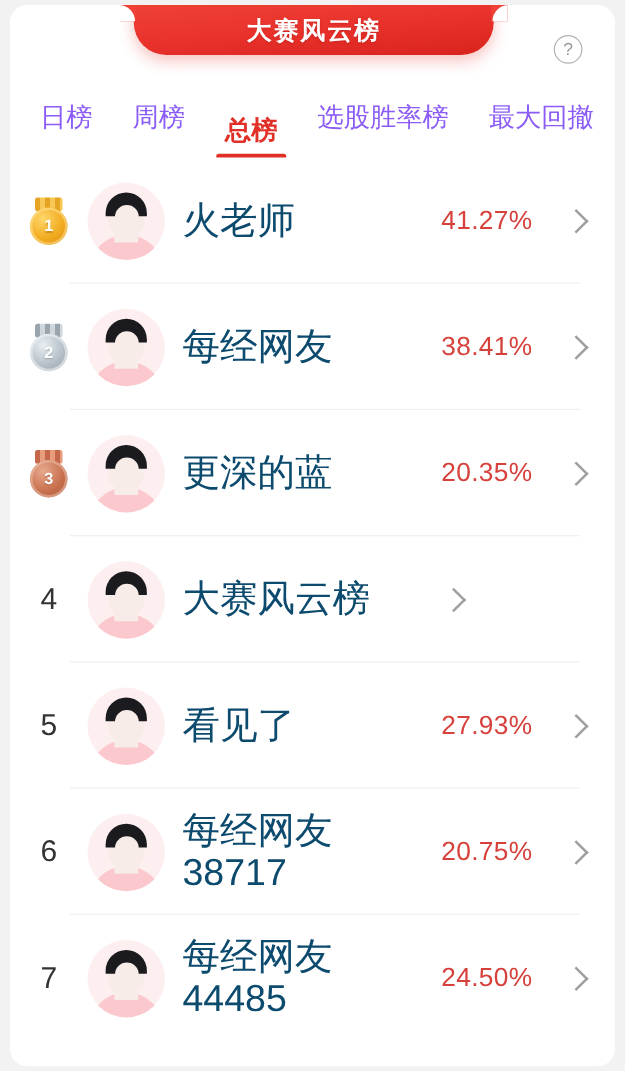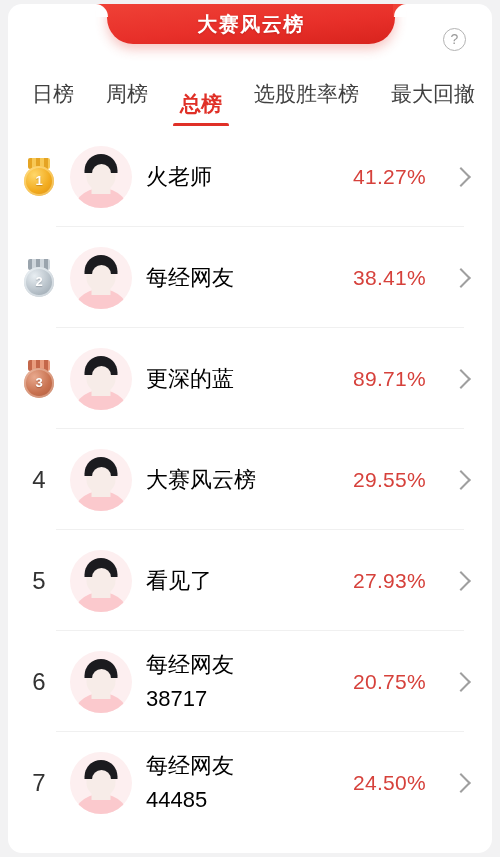--- a/index.html
+++ b/index.html
@@ -93,21 +93,21 @@
     height: 56px;
     display: flex;
     align-items: center;
     padding-left: 24px;
     overflow: hidden;
     white-space: nowrap;
   }
   .tab {
     position: relative;
     font-size: 21px;
-    color: #404040;
+    color: #8b5cf6;
     margin-right: 32px;
     cursor: pointer;
     padding-bottom: 9px;
     flex: 0 0 auto;
   }
   .tab.active {
     color: #e03027;
     font-weight: bold;
     margin-top: 20px;
   }
@@ -245,22 +245,22 @@
     position: absolute;
     left: 50%; bottom: -1px;
     transform: translateX(-50%);
     width: 19px; height: 10px;
     border-radius: 10px 10px 0 0;
     background: #f7ece8;
   }
 
   .name {
     flex: 1 1 auto;
-    font-size: 22px;
-    color: #000000;
+    font-size: 30px;
+    color: #0c4a6e;
     line-height: 34px;
     max-width: 210px;
   }
   .name .line2 { display: block; }
 
   .pct {
     flex: 0 0 auto;
     font-size: 21px;
     color: #d6413b;
     margin-right: 28px;
@@ -343,34 +343,33 @@
               <div class="disc">3</div>
             </div>
           </div>
           <div class="avatar">
             <div class="body"></div>
             <div class="neck"></div>
             <div class="face"></div>
             <div class="hair"></div>
           </div>
           <div class="name"><span>更深的蓝</span></div>
-          <div class="pct">89.71%</div>
+          <div class="pct">20.35%</div>
           <div class="chev"></div>
           <div class="divider"></div>
         </div>
         <div class="row">
           <div class="rank">4</div>
           <div class="avatar">
             <div class="body"></div>
             <div class="neck"></div>
             <div class="face"></div>
             <div class="hair"></div>
           </div>
           <div class="name"><span>大赛风云榜</span></div>
-          <div class="pct">29.55%</div>
           <div class="chev"></div>
           <div class="divider"></div>
         </div>
         <div class="row">
           <div class="rank">5</div>
           <div class="avatar">
             <div class="body"></div>
             <div class="neck"></div>
             <div class="face"></div>
             <div class="hair"></div>

